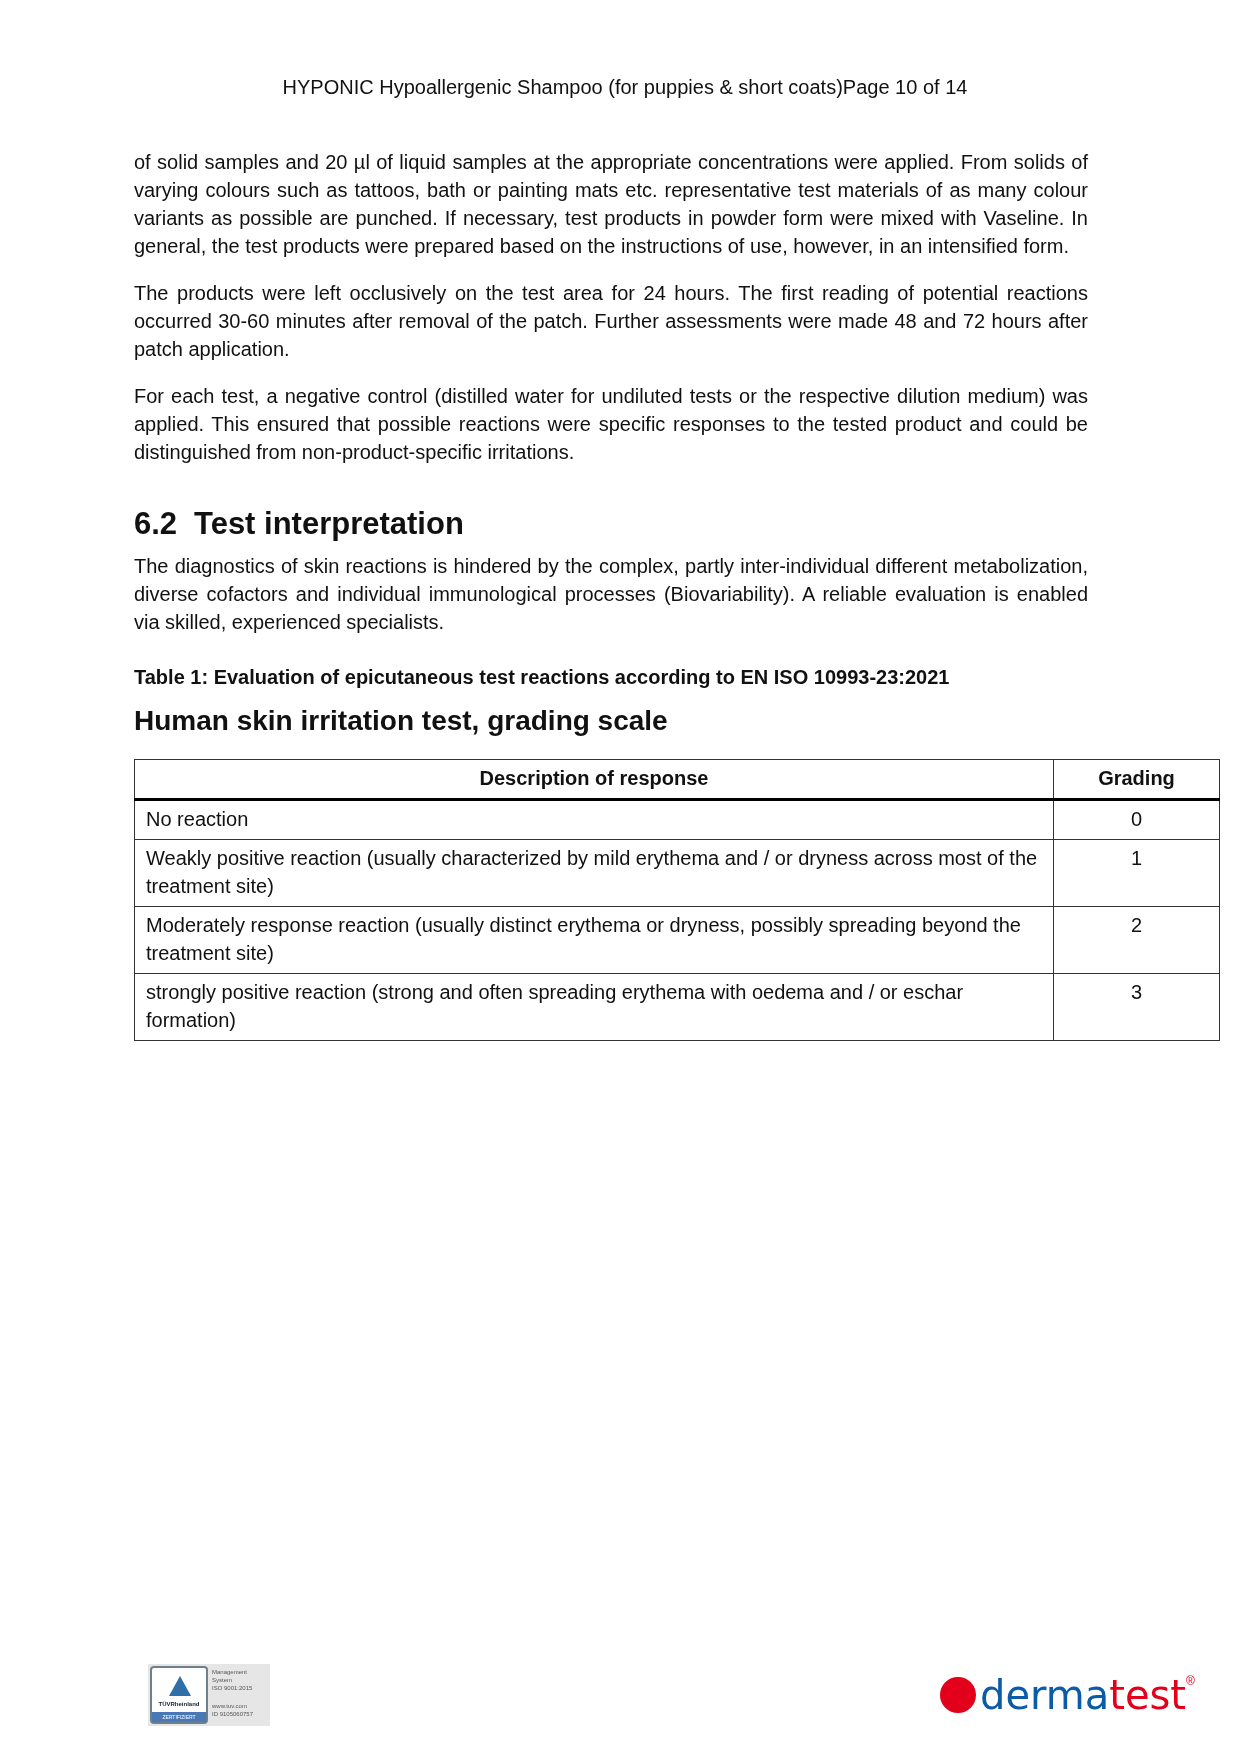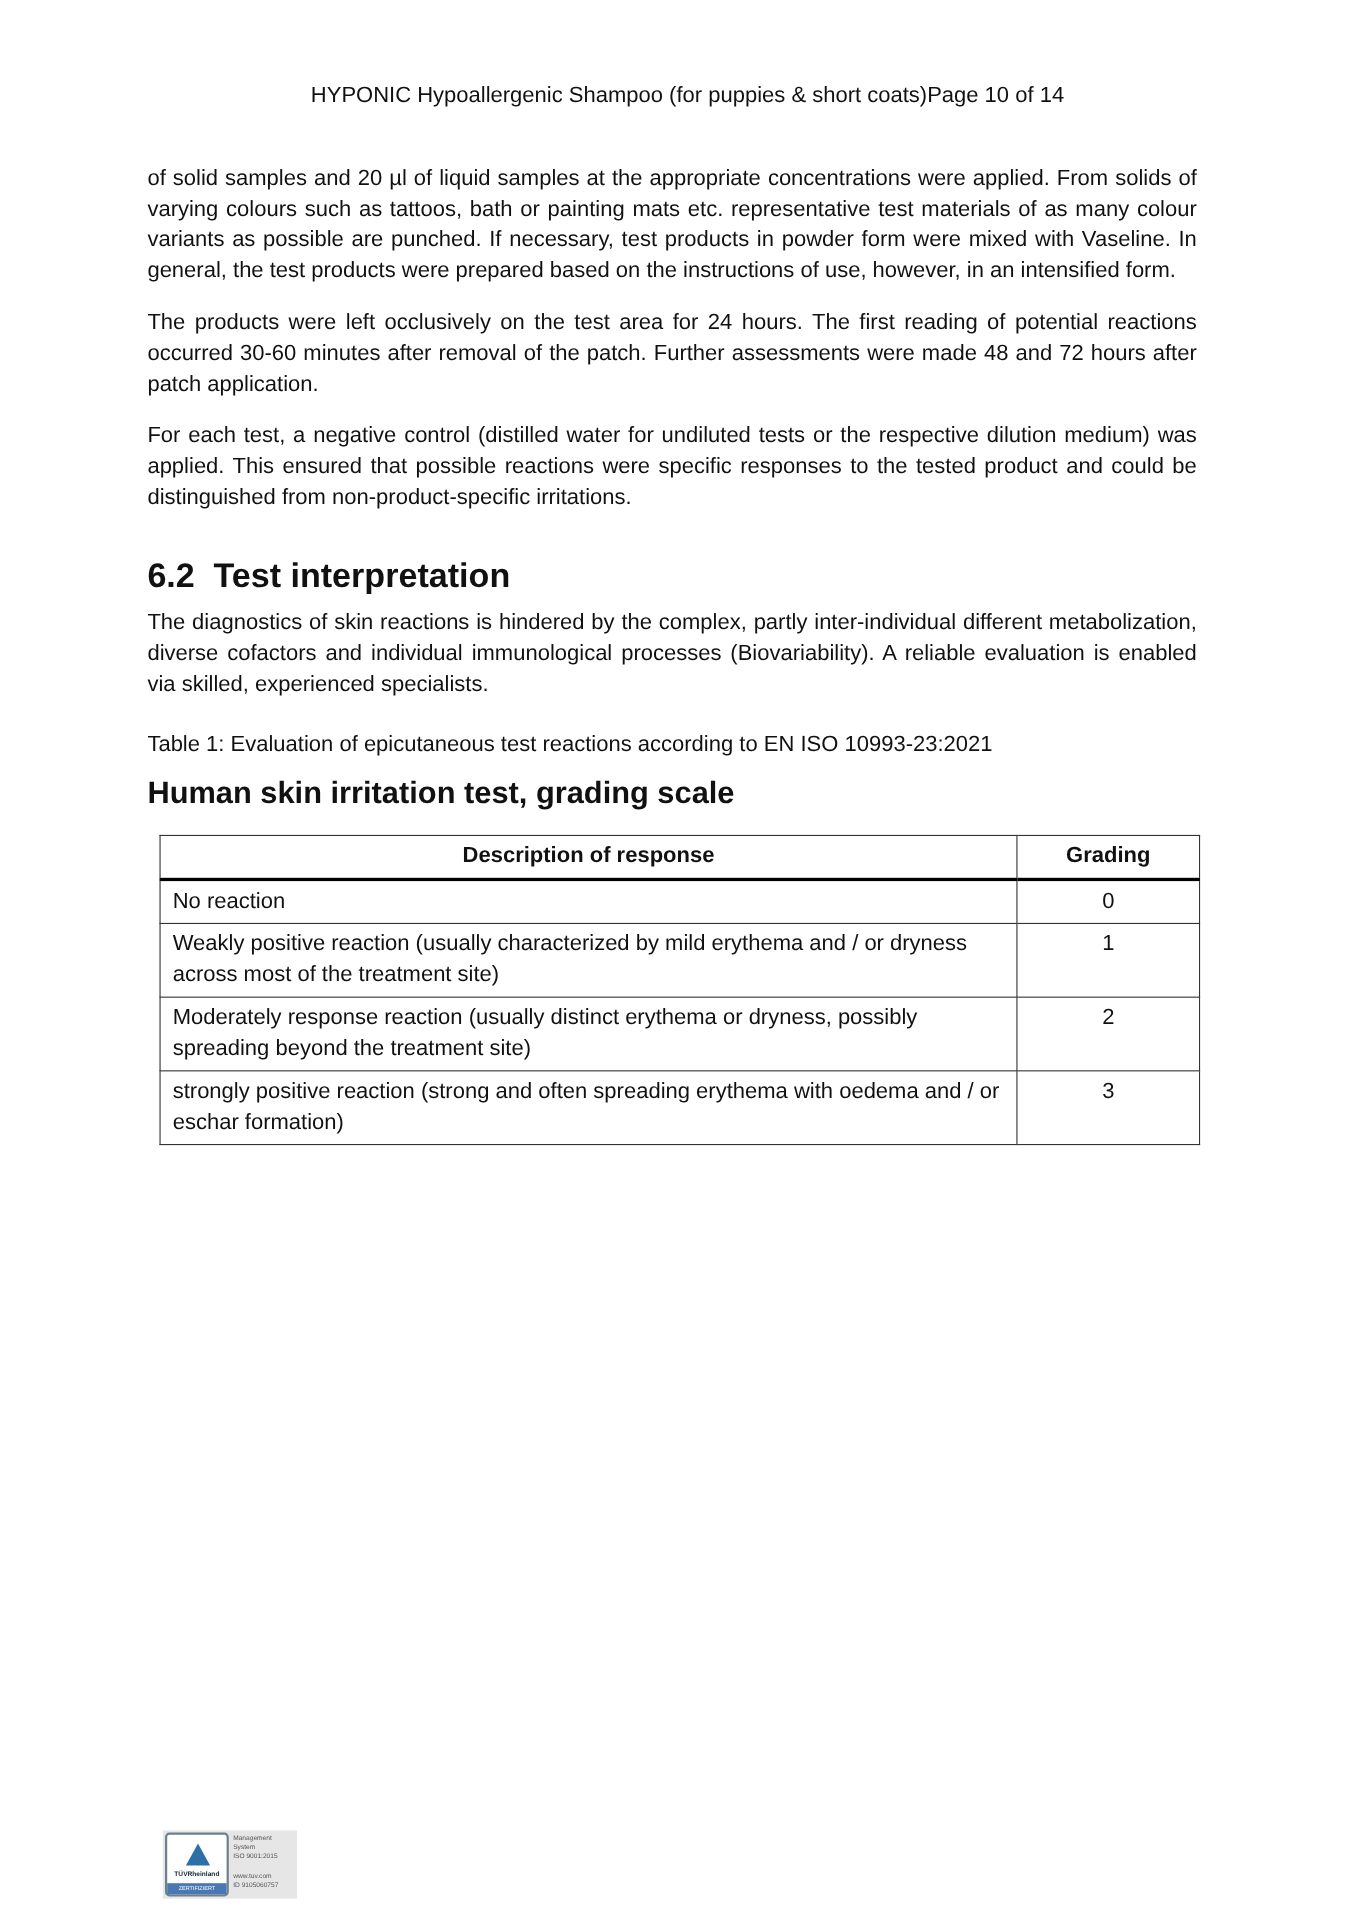--- a/index.html
+++ b/index.html
@@ -2,23 +2,23 @@
 <html><head>
 <meta charset="utf-8">
 <style>
   html, body { margin: 0; padding: 0; background: #ffffff; }
   body { width: 1241px; height: 1755px; position: relative; font-family: "Liberation Sans", sans-serif; color: #111; overflow: hidden; }
   .header { position: absolute; top: 76px; left: 148px; width: 954px; display: flex; justify-content: center; font-size: 20px; }
   .content { position: absolute; top: 148px; left: 134px; width: 954px; }
   p.body { margin: 0 0 19px 0; font-size: 20px; line-height: 28px; text-align: justify; }
   h2.section { margin: 40px 0 10px 0; font-size: 31px; font-weight: bold; display: flex; }
   h2.section .num { width: 60px; }
-  .caption { font-weight: normal; font-size: 20px; margin: 30px 0 0 0; }
+  .caption { font-weight: bold; font-size: 20px; margin: 30px 0 0 0; }
   .subcaption { font-weight: bold; font-size: 28px; margin: 16px 0 22px 0; }
-  table.grading { width: 946px; margin-left: 11px; border-collapse: collapse; font-size: 20px; line-height: 28px; }
+  table.grading { width: 1086px; border-collapse: collapse; font-size: 20px; line-height: 28px; }
   table.grading th, table.grading td { border: 1px solid #333; padding: 4px 11px 6px 11px; vertical-align: top; }
   table.grading th { font-weight: bold; text-align: center; border-bottom: 3px solid #000; }
   table.grading td.grade { text-align: center; width: 143px; }
   .footer { position: absolute; top: 1664px; left: 148px; width: 1050px; height: 70px; }
   .tuv { position: absolute; left: 0; top: 0; width: 122px; height: 62px; background: #e6e6e6; display: flex; }
   .tuv-badge { width: 58px; height: 58px; margin: 2px; border: 2px solid #6e7f8d; border-radius: 4px; background: #fff; position: relative; box-sizing: border-box; }
   .tuv-tri { position: absolute; left: 17px; top: 8px; width: 0; height: 0; border-left: 11px solid transparent; border-right: 11px solid transparent; border-bottom: 20px solid #2f6fa8; }
   .tuv-name { position: absolute; left: 2px; top: 33px; font-size: 6px; font-weight: bold; color: #123; width: 50px; text-align: center; }
   .tuv-cert { position: absolute; left: 0; bottom: 0; width: 54px; height: 10px; background: #4a78b4; color: #fff; font-size: 5px; text-align: center; line-height: 10px; }
   .tuv-text { font-size: 6px; color: #555; padding: 4px 2px; line-height: 8px; }
@@ -88,13 +88,19 @@
     </div>
     <div class="tuv-text">
       <div>Management</div>
       <div>System</div>
       <div>ISO 9001:2015</div>
       <div style="height:10px"></div>
       <div>www.tuv.com</div>
       <div>ID 9105060757</div>
     </div>
   </div>
+  <div class="logo">
+    <div class="logo-dot"></div>
+    <span class="logo-derma">derma</span>
+      <span class="logo-test">test</span>
+      <span class="logo-reg">®</span>
+  </div>
 </div>
 
 </body></html>

